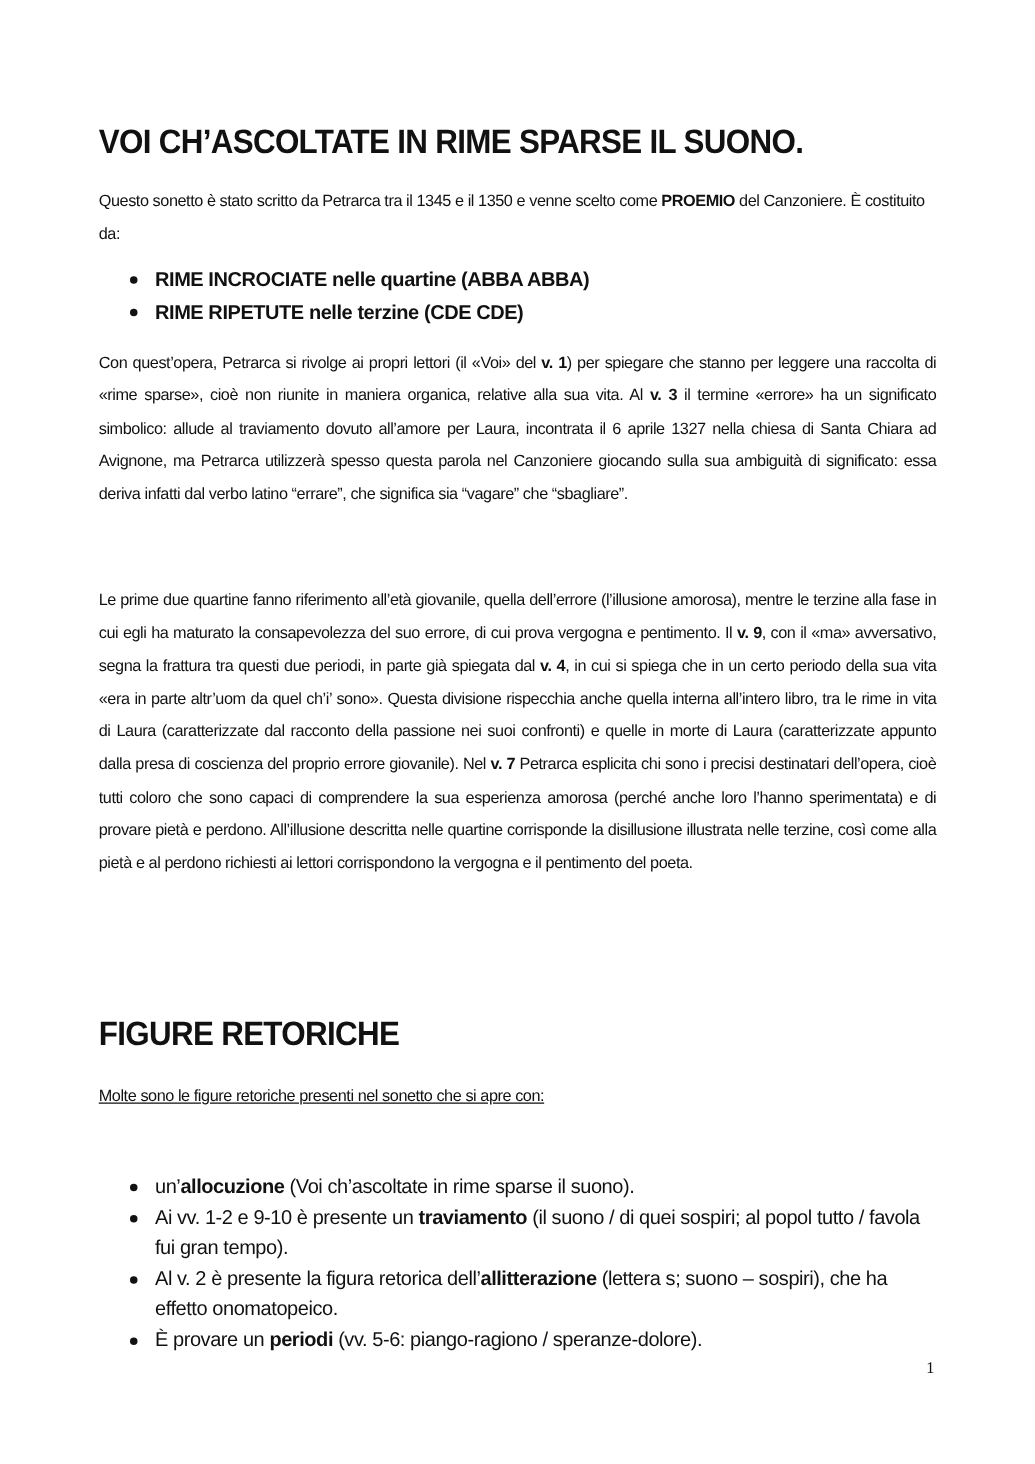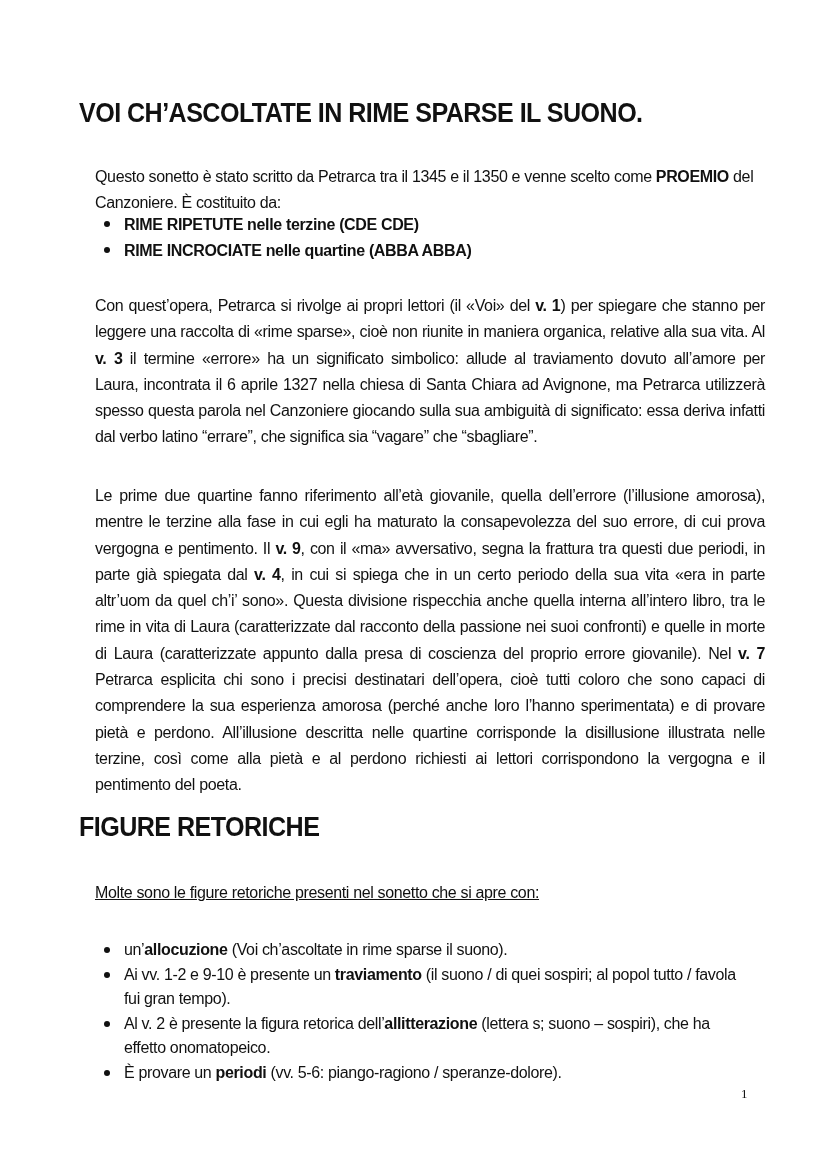--- a/index.html
+++ b/index.html
@@ -43,23 +43,23 @@
       letter-spacing: -0.6px;
       margin: 0;
       white-space: nowrap;
       transform: scaleX(0.93);
       transform-origin: left center;
     }
     .para {
       position: absolute;
       left: 0;
       width: 670px;
-      font-size: 16px;
+      font-size: 13px;
       line-height: 26.3px;
-      margin: 16px;
+      margin: 0;
       letter-spacing: -0.35px;
     }
     .para.justify { text-align: justify; }
     .para b { font-weight: bold; }
     .bullets {
       position: absolute;
       left: 0;
       width: 670px;
       margin: 0;
       padding: 0;
@@ -94,22 +94,22 @@
 </head>
 <body>
 
 <div class="page">
 
   <h1 class="title">VOI CH’ASCOLTATE IN RIME SPARSE IL SUONO.</h1>
 
   <p class="para" style="top:148px;"><span>Questo sonetto è stato scritto da Petrarca tra il 1345 e il 1350 e venne scelto come </span><b>PROEMIO</b><span> del Canzoniere. È costituito da:</span></p>
 
   <ul class="bullets bold" style="top:212px;">
+    <li><span class="dot"></span><span>RIME INCROCIATE nelle quartine (ABBA ABBA)</span></li>
     <li><span class="dot"></span><span>RIME RIPETUTE nelle terzine (CDE CDE)</span></li>
-    <li><span class="dot"></span><span>RIME INCROCIATE nelle quartine (ABBA ABBA)</span></li>
   </ul>
 
   <p class="para justify" style="top:277px;"><span>Con quest’opera, Petrarca si rivolge ai propri lettori (il «Voi» del </span><b>v. 1</b><span>) per spiegare che stanno per leggere una raccolta di «rime sparse», cioè non riunite in maniera organica, relative alla sua vita. Al </span><b>v. 3</b><span> il termine «errore» ha un significato simbolico: allude al traviamento dovuto all’amore per Laura, incontrata il 6 aprile 1327 nella chiesa di Santa Chiara ad Avignone, ma Petrarca utilizzerà spesso questa parola nel Canzoniere giocando sulla sua ambiguità di significato: essa deriva infatti dal verbo latino “errare”, che significa sia “vagare” che “sbagliare”.</span></p>
 
   <p class="para justify" style="top:467px;"><span>Le prime due quartine fanno riferimento all’età giovanile, quella dell’errore (l’illusione amorosa), mentre le terzine alla fase in cui egli ha maturato la consapevolezza del suo errore, di cui prova vergogna e pentimento. Il </span><b>v. 9</b><span>, con il «ma» avversativo, segna la frattura tra questi due periodi, in parte già spiegata dal </span><b>v. 4</b><span>, in cui si spiega che in un certo periodo della sua vita «era in parte altr’uom da quel ch’i’ sono». Questa divisione rispecchia anche quella interna all’intero libro, tra le rime in vita di Laura (caratterizzate dal racconto della passione nei suoi confronti) e quelle in morte di Laura (caratterizzate appunto dalla presa di coscienza del proprio errore giovanile). Nel </span><b>v. 7</b><span> Petrarca esplicita chi sono i precisi destinatari dell’opera, cioè tutti coloro che sono capaci di comprendere la sua esperienza amorosa (perché anche loro l’hanno sperimentata) e di provare pietà e perdono. All’illusione descritta nelle quartine corrisponde la disillusione illustrata nelle terzine, così come alla pietà e al perdono richiesti ai lettori corrispondono la vergogna e il pentimento del poeta.</span></p>
 
   <h2 class="h2">FIGURE RETORICHE</h2>
 
   <p class="para" style="top:864px;text-decoration:underline;">Molte sono le figure retoriche presenti nel sonetto che si apre con:</p>
 

